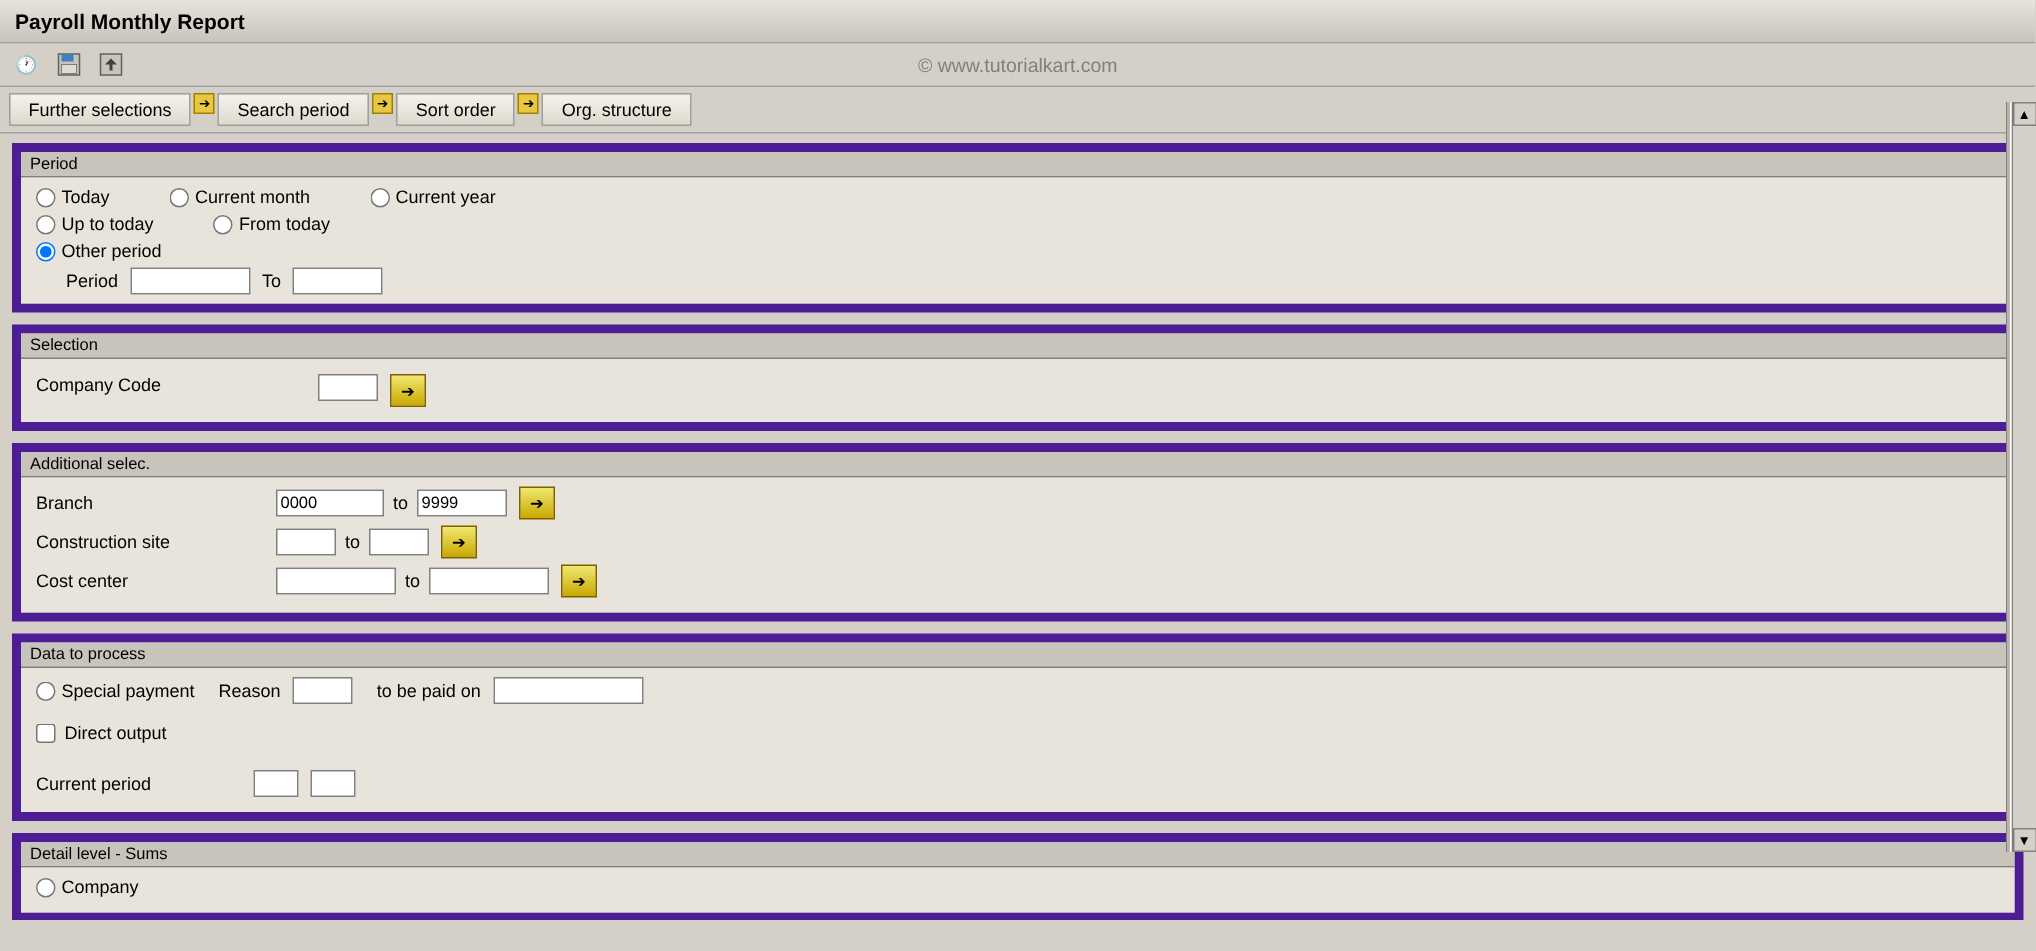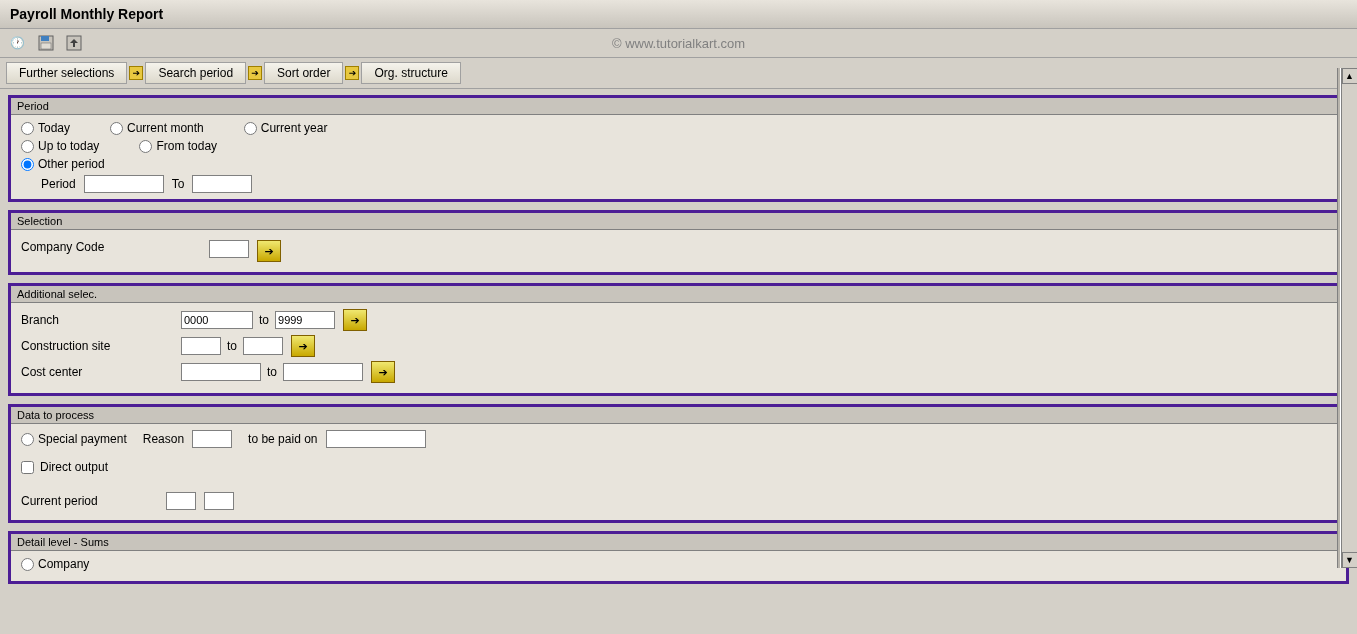--- a/index.html
+++ b/index.html
@@ -38,21 +38,21 @@
       left: 50%;
       transform: translateX(-50%);
       color: #808080;
       font-size: 13px;
     }
     .tab-bar {
       background: #d4d0c8;
       padding: 4px 6px;
       display: flex;
       gap: 2px;
-      align-items: center;
+      align-items: flex-start;
       border-bottom: 1px solid #a0a0a0;
     }
     .tab-button {
       background: linear-gradient(to bottom, #f5f3ec, #ddd9cc);
       border: 1px solid #a0a0a0;
       padding: 3px 12px;
       cursor: pointer;
       font-size: 12px;
       display: flex;
       align-items: center;
@@ -71,21 +71,21 @@
     }
     .main-content {
       padding: 6px 8px;
       background: #d4d0c8;
       overflow-y: auto;
       height: calc(634px - 110px);
       position: relative;
     }
     .section {
       background: #d4d0c8;
-      border: 3px solid #4c1d95;
+      border: 6px solid #4c1d95;
       margin-bottom: 8px;
     }
     .section-header {
       background: #c8c4bc;
       padding: 2px 6px;
       font-size: 11px;
       border-bottom: 1px solid #808080;
       color: #000;
     }
     .section-body {

